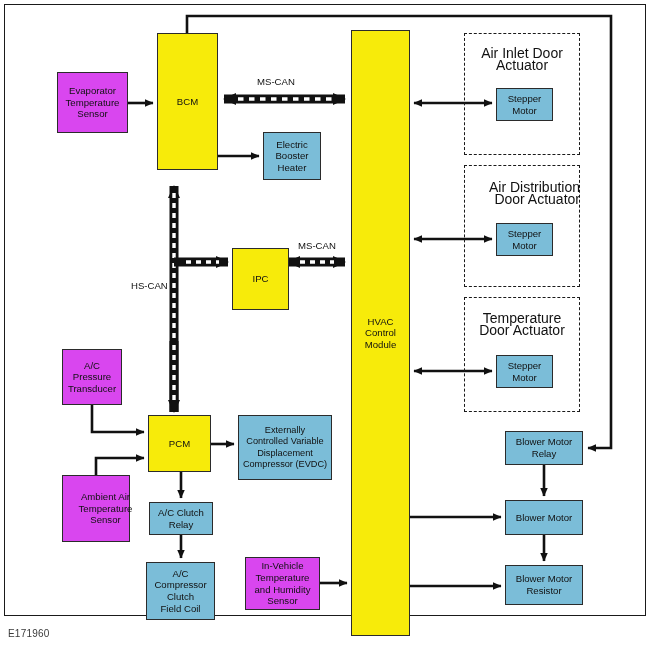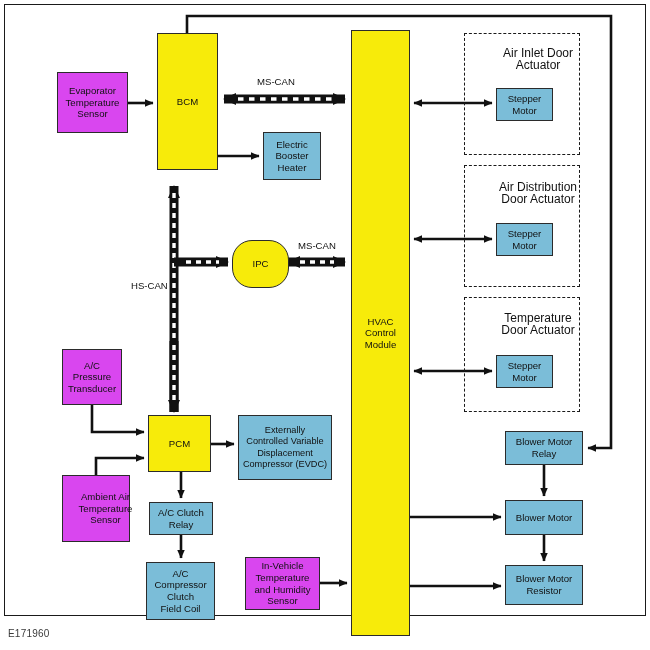--- a/index.html
+++ b/index.html
@@ -7,22 +7,22 @@
   #canvas{position:relative;width:650px;height:650px;background:#ffffff;overflow:hidden;}
   svg#wires{position:absolute;left:0;top:0;width:650px;height:650px;}
   .node{position:absolute;box-sizing:border-box;border:1.6px solid #2b2b2b;
         display:flex;align-items:center;justify-content:center;text-align:center;
         font-size:9.6px;line-height:11.6px;color:#111111;padding:1px;z-index:3;}
   .yellow{background:#F7EB0A;}
   .green{background:#d946ef;}
   .blue{background:#7BBDD8;}
   .dashbox{position:absolute;box-sizing:border-box;border:1.7px dashed #1a1a1a;
            background:transparent;z-index:2;}
-  .dashlabel{position:absolute;text-align:center;font-size:12px;line-height:11.8px;
-             color:#111111;z-index:3;margin-left:16px;}
+  .dashlabel{position:absolute;text-align:center;font-size:14px;line-height:11.8px;
+             color:#111111;z-index:3;}
   .buslabel{position:absolute;font-size:9.6px;color:#111111;z-index:4;white-space:nowrap;}
   .figid{position:absolute;font-size:10px;color:#3a3a3a;letter-spacing:.2px;z-index:5;}
   .frame{position:absolute;left:4px;top:4px;width:642px;height:612px;
          border:1.6px solid #1a1a1a;box-sizing:border-box;z-index:1;background:transparent;}
 </style>
 </head>
 <body>
 
 <div id="canvas">
 
@@ -97,38 +97,38 @@
       <path d="M174,341 L174,412" stroke="#111111" stroke-width="9" fill="none" marker-end="url(#arbig)"></path>
       <path d="M174,345 L174,404" stroke="#ffffff" stroke-width="3.4" fill="none" stroke-dasharray="5,5"></path>
     </g>
   </svg>
 
   <div class="dashbox" style="left:464px;top:33px;width:116px;height:122px;"></div>
   <div class="dashlabel" style="left:464px;top:48px;width:116px;white-space:pre-line;">Air Inlet Door
 Actuator</div>
 
   <div class="dashbox" style="left:464px;top:165px;width:116px;height:122px;"></div>
-  <div class="dashlabel" style="left:464px;top:182px;width:116px;white-space:pre-line;">Air Distribution
+  <div class="dashlabel" style="left:464px;top:182px;width:116px;white-space:pre-line;text-align:right;">Air Distribution
 Door Actuator</div>
 
   <div class="dashbox" style="left:464px;top:297px;width:116px;height:115px;"></div>
   <div class="dashlabel" style="left:464px;top:313px;width:116px;white-space:pre-line;">Temperature
 Door Actuator</div>
 
   <div class="node green" style="left:57px;top:72px;width:71px;height:61px;white-space:pre-line;">Evaporator
 Temperature
 Sensor</div>
 
   <div class="node yellow" style="left:157px;top:33px;width:61px;height:137px;">BCM</div>
 
   <div class="node blue" style="left:263px;top:132px;width:58px;height:48px;white-space:pre-line;">Electric
 Booster
 Heater</div>
 
-  <div class="node yellow" style="left:232px;top:240px;width:57px;height:48px;border-radius:20px;">IPC</div>
+  <div class="node yellow" style="left:232px;top:248px;width:57px;height:62px;">IPC</div>
 
   <div class="node yellow" style="left:351px;top:30px;width:59px;height:606px;white-space:pre-line;">HVAC
 Control
 Module</div>
 
   <div class="node green" style="left:62px;top:349px;width:60px;height:56px;white-space:pre-line;">A/C
 Pressure
 Transducer</div>
 
   <div class="node green" style="left:62px;top:475px;width:68px;height:67px;white-space:pre-line;padding-left:20px;">Ambient Air

